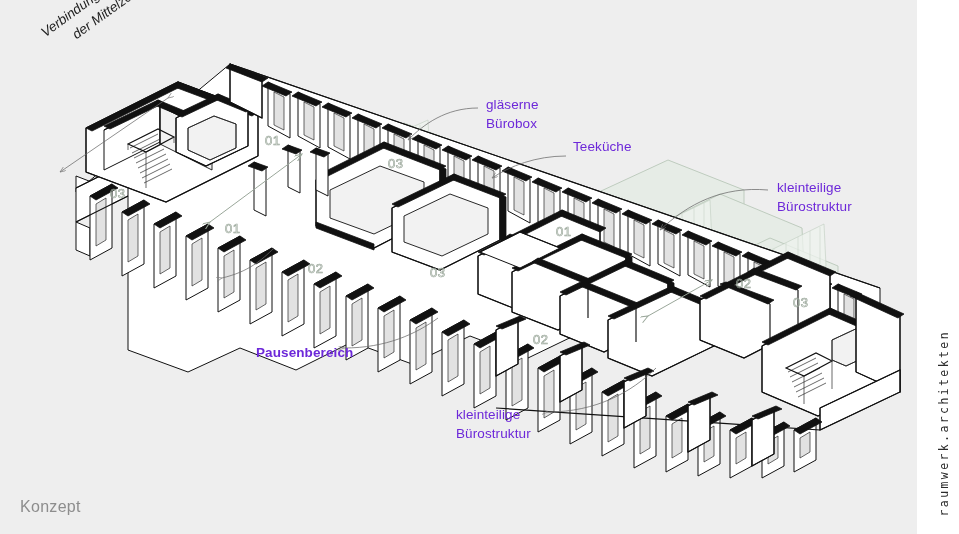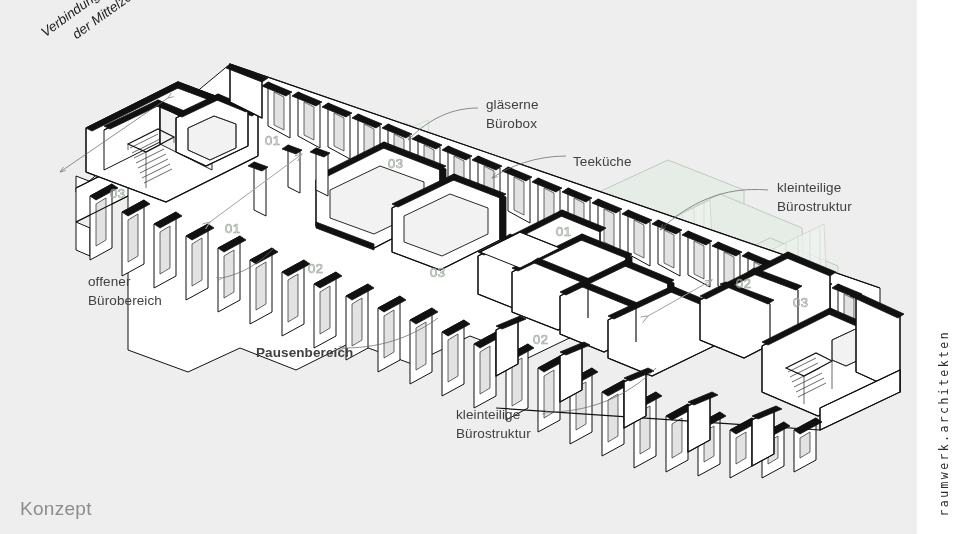--- a/index.html
+++ b/index.html
@@ -28,21 +28,21 @@
     top: 0;
     left: 0;
     width: 959px;
     height: 534px;
   }
   .callout {
     position: absolute;
     font-family: "Liberation Sans", sans-serif;
     font-size: 13.5px;
     line-height: 1.42;
-    color: #404040;
+    color: #6d28d9;
     white-space: pre-line;
     letter-spacing: 0.1px;
   }
   #label-verbindung {
     position: absolute;
     left: 18px;
     top: 40px;
     width: 180px;
     font-size: 13.5px;
     font-style: italic;
@@ -50,21 +50,21 @@
     color: #1c1c1c;
     transform: rotate(-36deg);
     transform-origin: left top;
     text-align: center;
     white-space: pre-line;
   }
   #label-konzept {
     position: absolute;
     left: 20px;
     top: 498px;
-    font-size: 19px;
+    font-size: 16px;
     color: #8d8d8d;
     letter-spacing: 0.3px;
   }
   #label-studio {
     position: absolute;
     right: 8px;
     bottom: 18px;
     font-family: "DejaVu Sans Mono", monospace;
     font-size: 11.5px;
     letter-spacing: 2.4px;
@@ -567,27 +567,25 @@
       <text class="zone-tag" x="793" y="307">03</text>
     </g>
   </svg>
 
   <div id="label-verbindung">Verbindung &amp; Öffnung
 der Mittelzone</div>
 
   <div class="callout" style="left:486px; top:95px;">gläserne
 Bürobox</div>
 
-  <div class="callout" style="left:573px; top:152px;">Teeküche</div>
+  <div class="callout" style="left:573px; top:137px;">Teeküche</div>
 
   <div class="callout" style="left:777px; top:178px;">kleinteilige
 Bürostruktur</div>
 
-  <div class="callout" style="left:88px; top:272px;">offener
-Bürobereich</div>
 
   <div class="callout" style="left:256px; top:343px;font-weight:bold;">Pausenbereich</div>
 
   <div class="callout" style="left:456px; top:405px;">kleinteilige
 Bürostruktur</div>
 
   <div id="label-konzept">Konzept</div>
 
   <div id="right-strip"></div>
 

